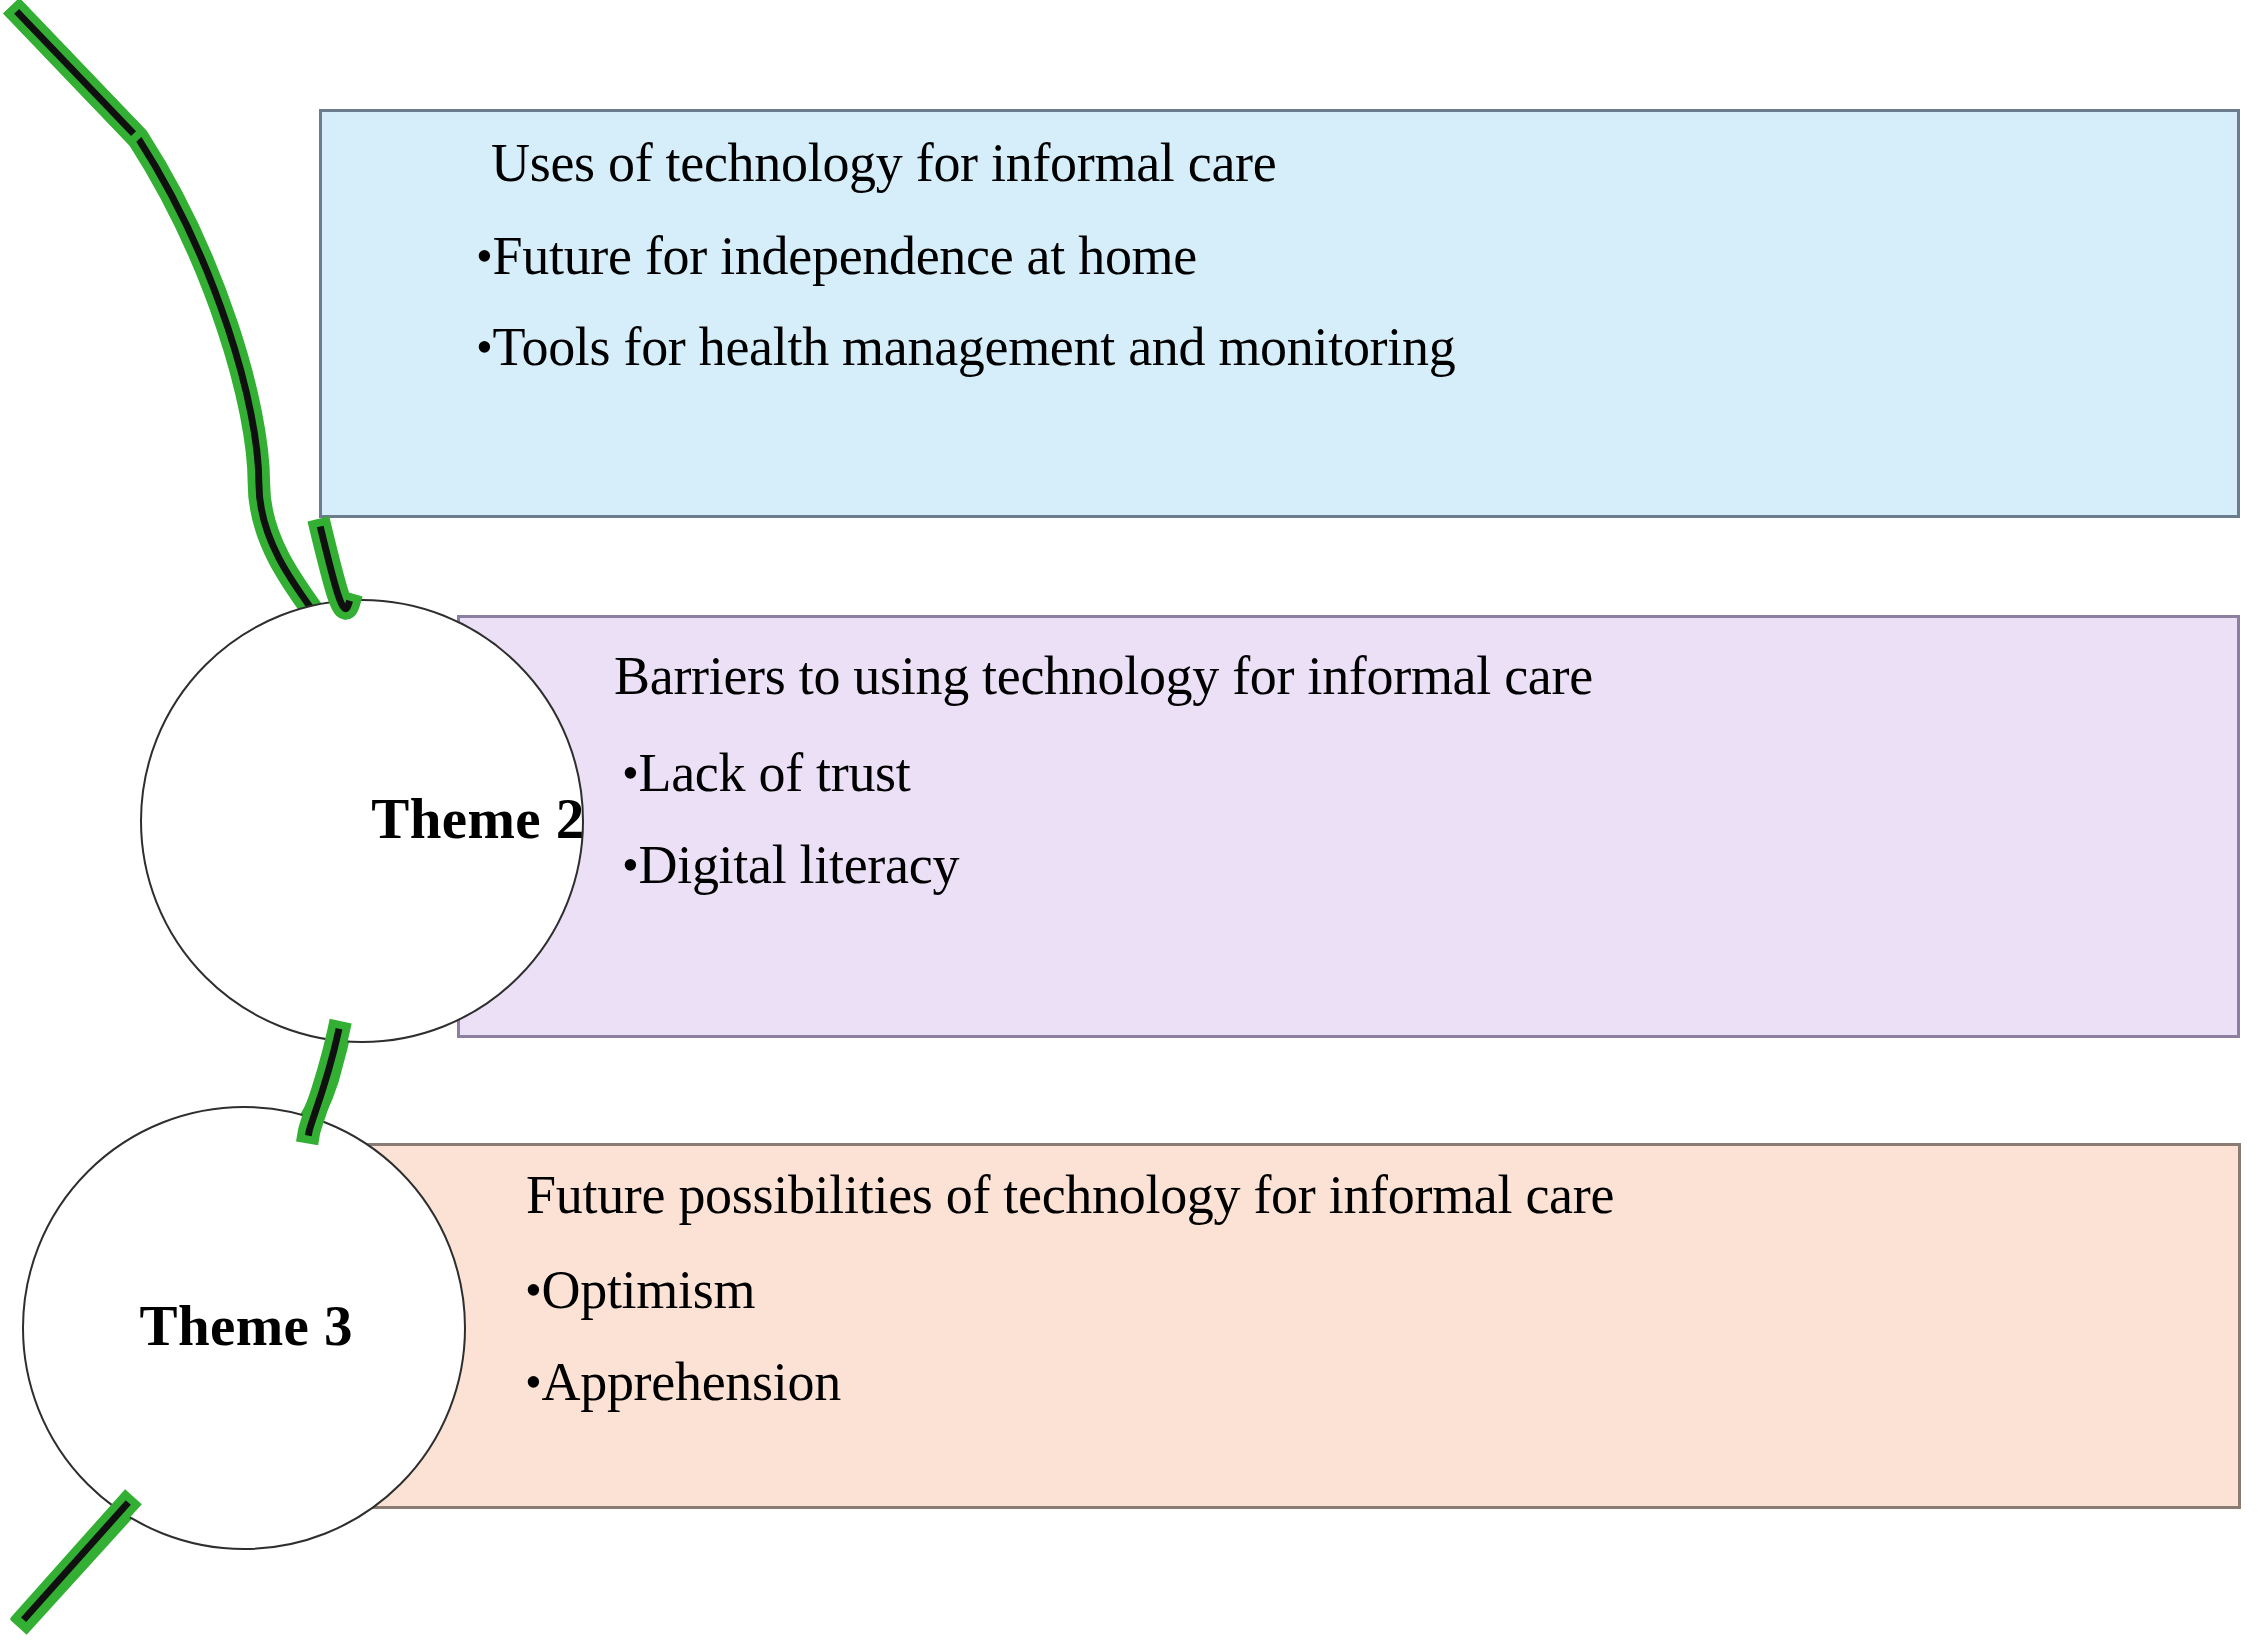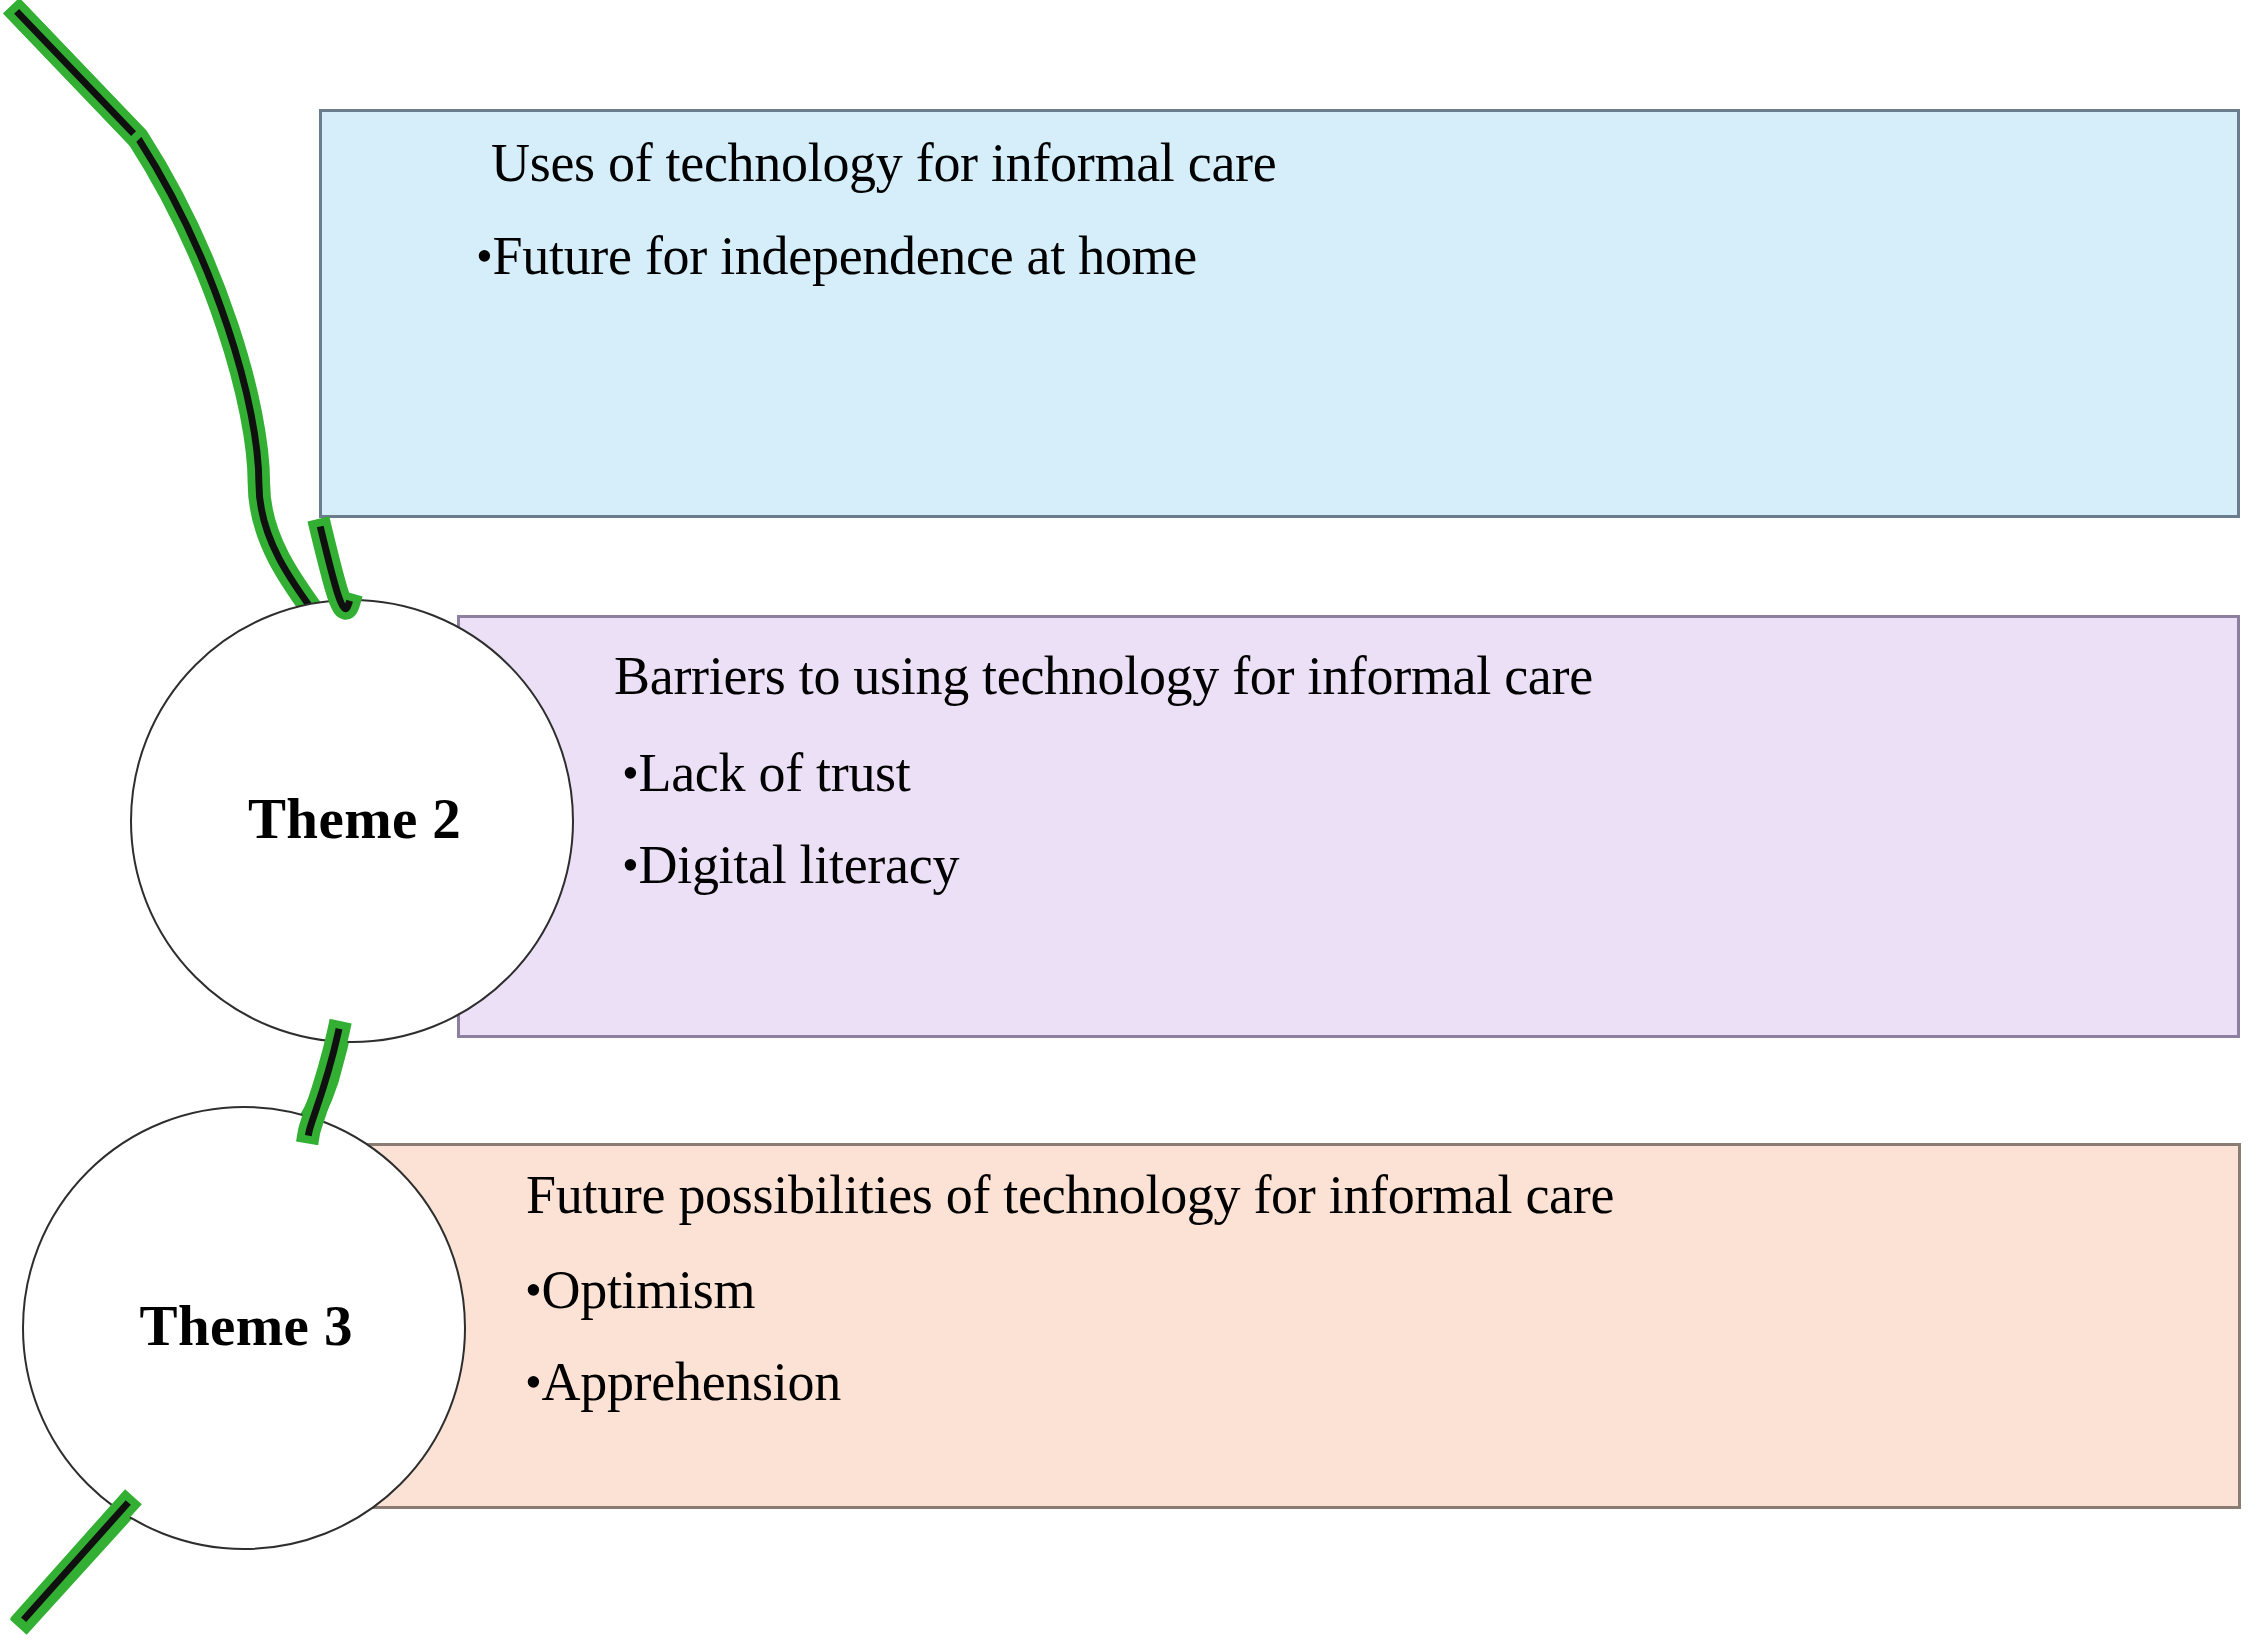--- a/index.html
+++ b/index.html
@@ -122,21 +122,21 @@
     align-items: center;
     justify-content: center;
   }
   .theme-circle .circle-label {
     font-size: 57px;
     font-weight: bold;
     color: #000000;
     letter-spacing: 0.4px;
   }
   .circle-1 { left: 21.6px;  top: 95px; }
-  .circle-2 { left: 130px; top: 599px; }
+  .circle-2 { left: 140px; top: 599px; justify-content: flex-end; }
   .circle-3 { left: 21.6px;  top: 1106px; }
   .circle-1 .circle-label { transform: translate(2.6px, -3.5px); }
   .circle-2 .circle-label { transform: translate(2.6px, -3.5px); }
   .circle-3 .circle-label { transform: translate(2.6px, -3.5px); }
 
   
   #connector-top-layer {
     position: absolute;
     left: 0; top: 0;
     width: 2261px;
@@ -171,20 +171,21 @@
              C 210,1480 200,1580 200,1660
              L 148,1746
              L 30,1876" fill="none" stroke="#101010" stroke-width="8" stroke-linecap="square"></path>
   </svg>
 
   <div class="theme-panel panel-1">
     <div class="panel-inner">
       <div class="panel-heading">Uses of technology for informal care</div>
       <ul class="panel-bullets">
         <li><span class="bullet-dot">•</span><span>Future for independence at home</span></li>
+        <li><span class="bullet-dot">•</span><span>Tools for health management and monitoring</span></li>
       </ul>
     </div>
   </div>
 
   <div class="theme-panel panel-3">
     <div class="panel-inner">
       <div class="panel-heading">Future possibilities of technology for informal care</div>
       <ul class="panel-bullets">
         <li><span class="bullet-dot">•</span><span>Optimism</span></li>
         <li><span class="bullet-dot">•</span><span>Apprehension</span></li>

